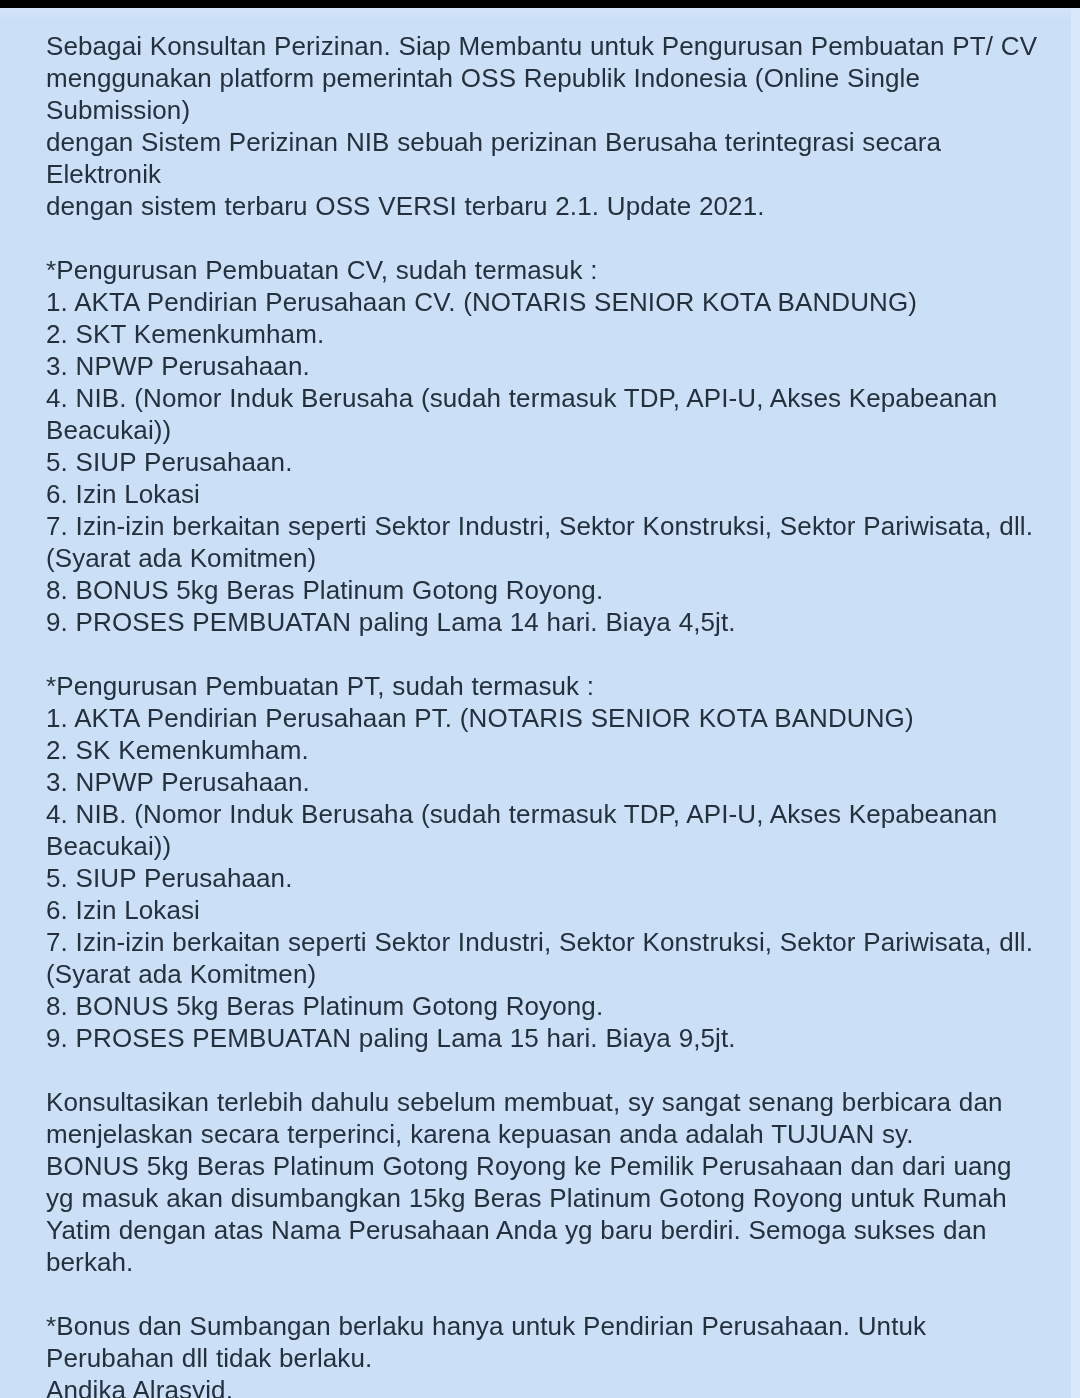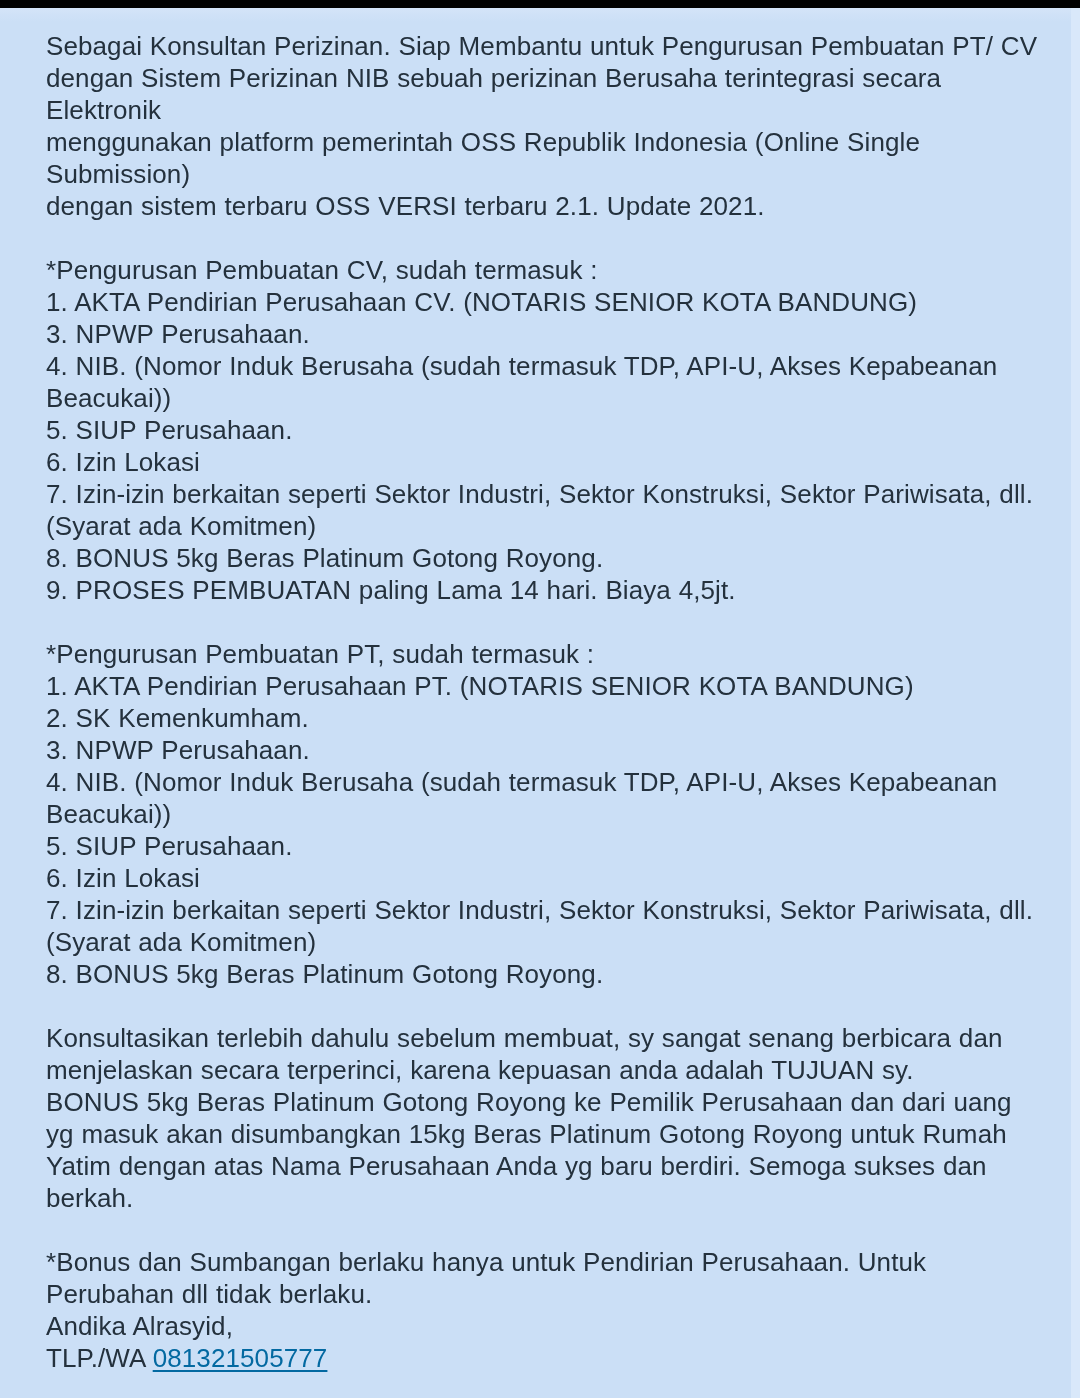--- a/index.html
+++ b/index.html
@@ -89,47 +89,49 @@
 <div id="screen">
 
   <div id="top-bar"></div>
   <div id="top-wash"></div>
   <div id="right-edge"></div>
 
   <div id="content">
 
     <p class="block">
       <span class="line">Sebagai Konsultan Perizinan. Siap Membantu untuk Pengurusan Pembuatan PT/ CV</span>
+      <span class="line">menggunakan platform pemerintah OSS Republik Indonesia (Online Single Submission)</span>
       <span class="line">dengan Sistem Perizinan NIB sebuah perizinan Berusaha terintegrasi secara Elektronik</span>
-      <span class="line">menggunakan platform pemerintah OSS Republik Indonesia (Online Single Submission)</span>
       <span class="line">dengan sistem terbaru OSS VERSI terbaru 2.1. Update 2021.</span>
     </p>
 
     <p class="block">
       <span class="line">*Pengurusan Pembuatan CV, sudah termasuk :</span>
       <span class="line">1. AKTA Pendirian Perusahaan CV. (NOTARIS SENIOR KOTA BANDUNG)</span>
+      <span class="line">2. SKT Kemenkumham.</span>
       <span class="line">3. NPWP Perusahaan.</span>
       <span class="line">4. NIB. (Nomor Induk Berusaha (sudah termasuk TDP, API-U, Akses Kepabeanan Beacukai))</span>
       <span class="line">5. SIUP Perusahaan.</span>
       <span class="line">6. Izin Lokasi</span>
       <span class="line">7. Izin-izin berkaitan seperti Sektor Industri, Sektor Konstruksi, Sektor Pariwisata, dll. (Syarat ada Komitmen)</span>
       <span class="line">8. BONUS 5kg Beras Platinum Gotong Royong.</span>
       <span class="line">9. PROSES PEMBUATAN paling Lama 14 hari. Biaya 4,5jt.</span>
     </p>
 
     <p class="block">
       <span class="line">*Pengurusan Pembuatan PT, sudah termasuk :</span>
       <span class="line">1. AKTA Pendirian Perusahaan PT. (NOTARIS SENIOR KOTA BANDUNG)</span>
       <span class="line">2. SK Kemenkumham.</span>
       <span class="line">3. NPWP Perusahaan.</span>
       <span class="line">4. NIB. (Nomor Induk Berusaha (sudah termasuk TDP, API-U, Akses Kepabeanan Beacukai))</span>
       <span class="line">5. SIUP Perusahaan.</span>
       <span class="line">6. Izin Lokasi</span>
       <span class="line">7. Izin-izin berkaitan seperti Sektor Industri, Sektor Konstruksi, Sektor Pariwisata, dll. (Syarat ada Komitmen)</span>
       <span class="line">8. BONUS 5kg Beras Platinum Gotong Royong.</span>
+      <span class="line">9. PROSES PEMBUATAN paling Lama 15 hari. Biaya 9,5jt.</span>
     </p>
 
     <p class="block">
       <span class="line">Konsultasikan terlebih dahulu sebelum membuat, sy sangat senang berbicara dan menjelaskan secara terperinci, karena kepuasan anda adalah TUJUAN sy.</span>
       <span class="line">BONUS 5kg Beras Platinum Gotong Royong ke Pemilik Perusahaan dan dari uang yg masuk akan disumbangkan 15kg Beras Platinum Gotong Royong untuk Rumah Yatim dengan atas Nama Perusahaan Anda yg baru berdiri. Semoga sukses dan berkah.</span>
     </p>
 
     <p class="block tight">
       <span class="line">*Bonus dan Sumbangan berlaku hanya untuk Pendirian Perusahaan. Untuk Perubahan dll tidak berlaku.</span>
       <span class="line">Andika Alrasyid,</span>

